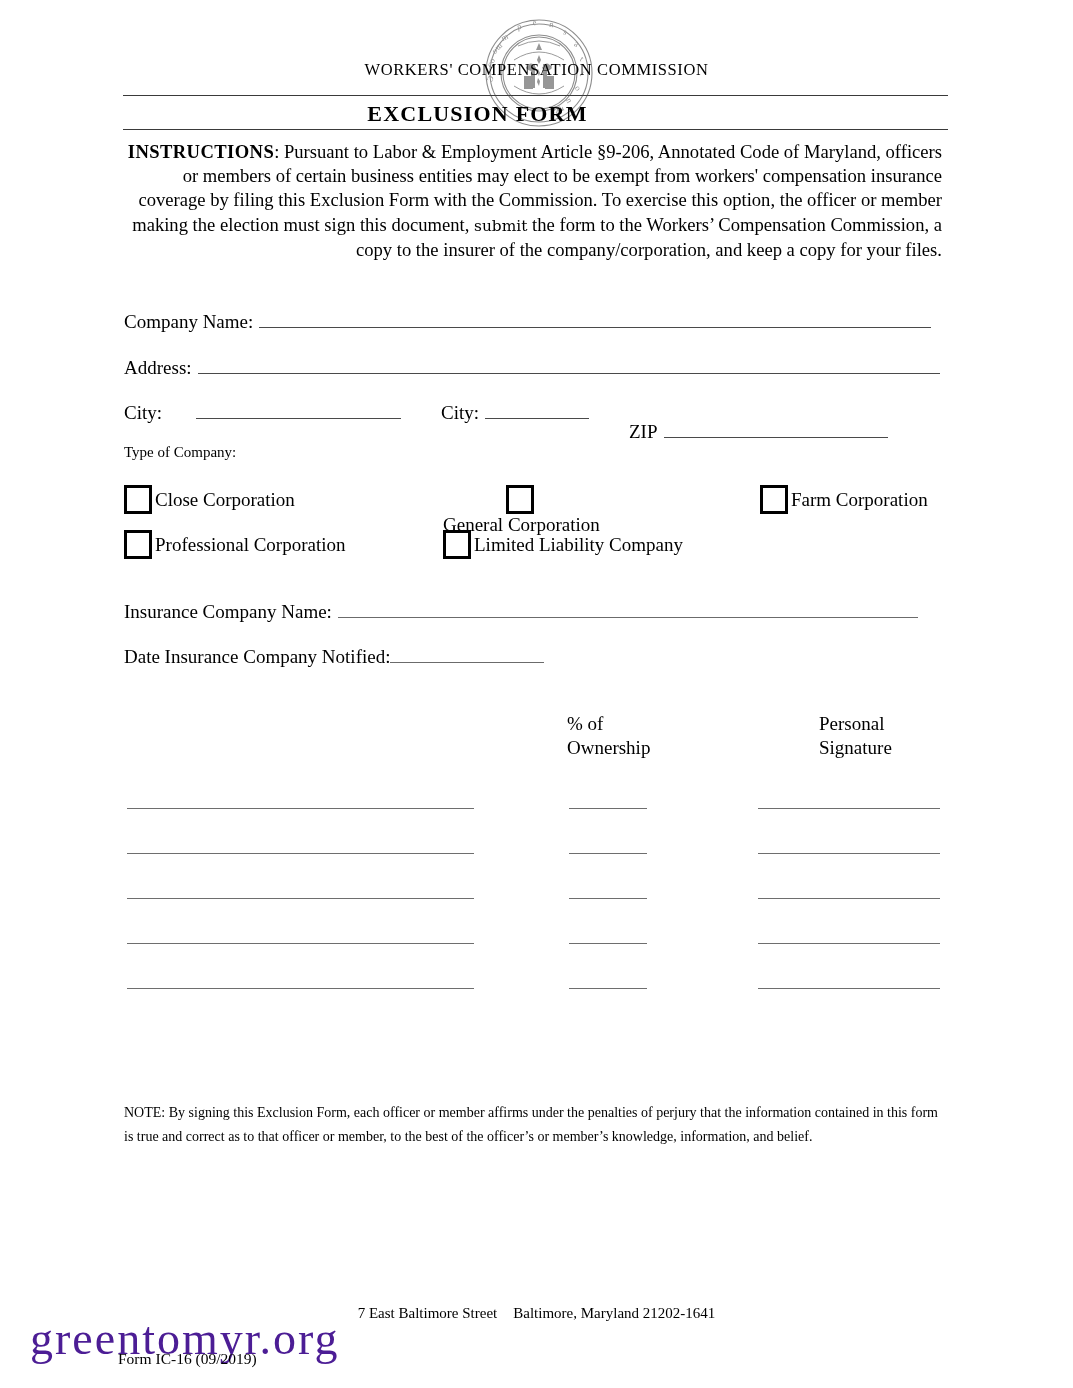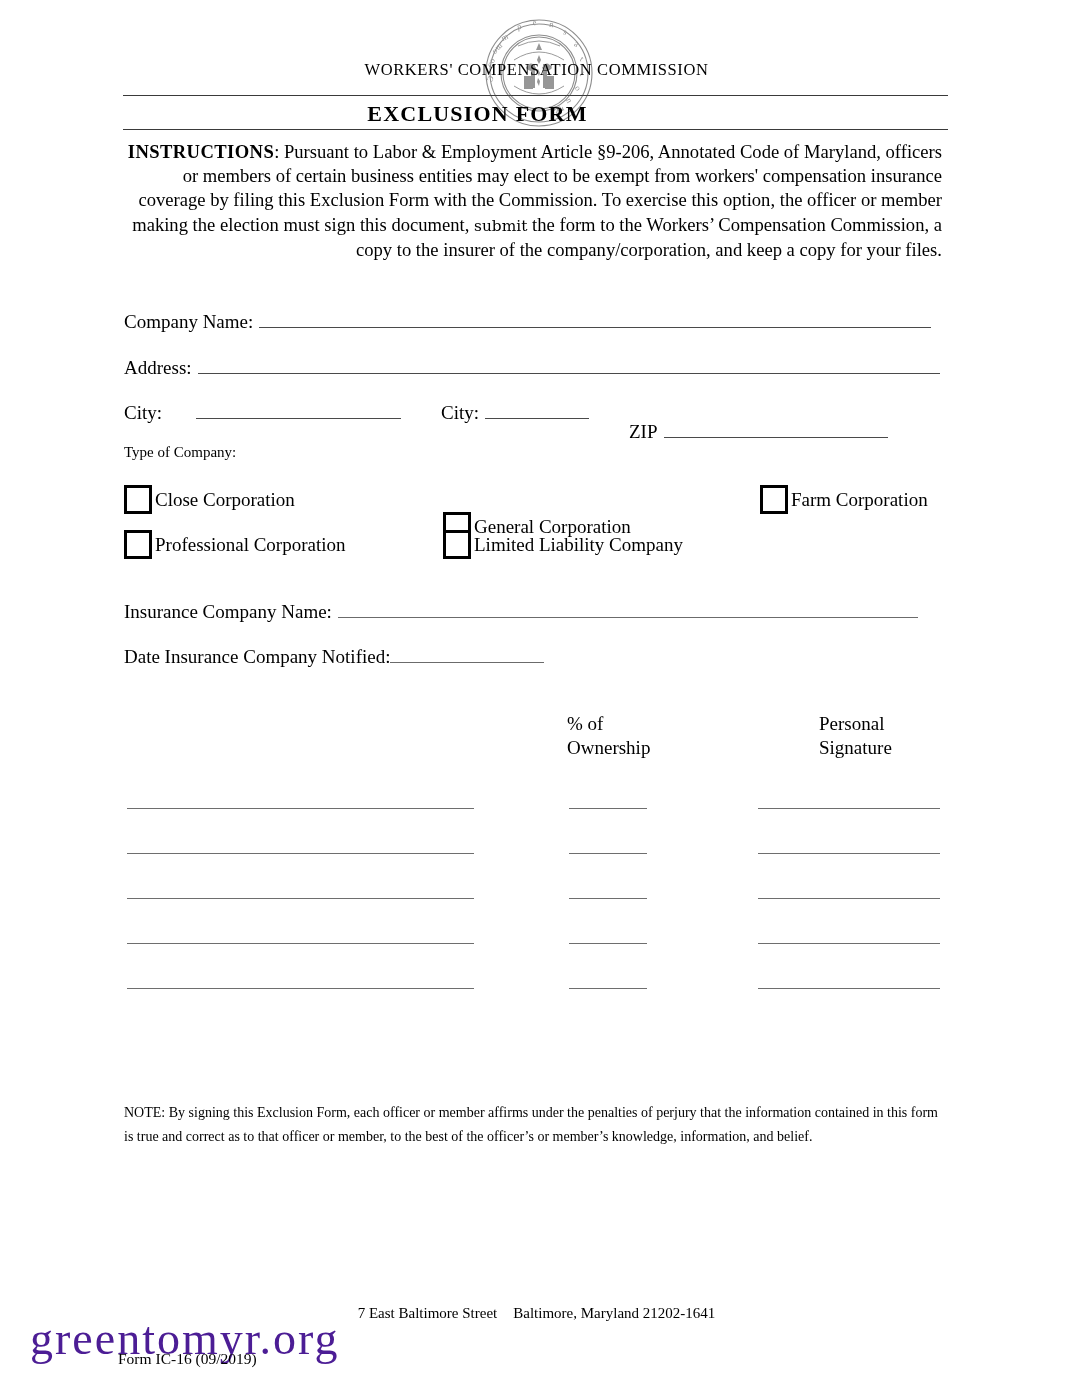--- a/index.html
+++ b/index.html
@@ -266,21 +266,21 @@
     <span class="field-label">ZIP</span>
     <span class="field-line" style="width:224px;"></span>
   </div>
 
   <div class="type-heading">Type of Company:</div>
 
   <div class="cb-item" style="left:124px; top:485px;">
     <span class="checkbox"></span>
     <span>Close Corporation</span>
   </div>
-  <div class="cb-item" style="left:443px; top:512px;">
+  <div class="cb-item" style="left:443px; top:485px;flex-direction:column;">
     <span class="checkbox"></span>
     <span>General Corporation</span>
   </div>
   <div class="cb-item" style="left:760px; top:485px;">
     <span class="checkbox"></span>
     <span>Farm Corporation</span>
   </div>
   <div class="cb-item" style="left:124px; top:530px;">
     <span class="checkbox"></span>
     <span>Professional Corporation</span>

